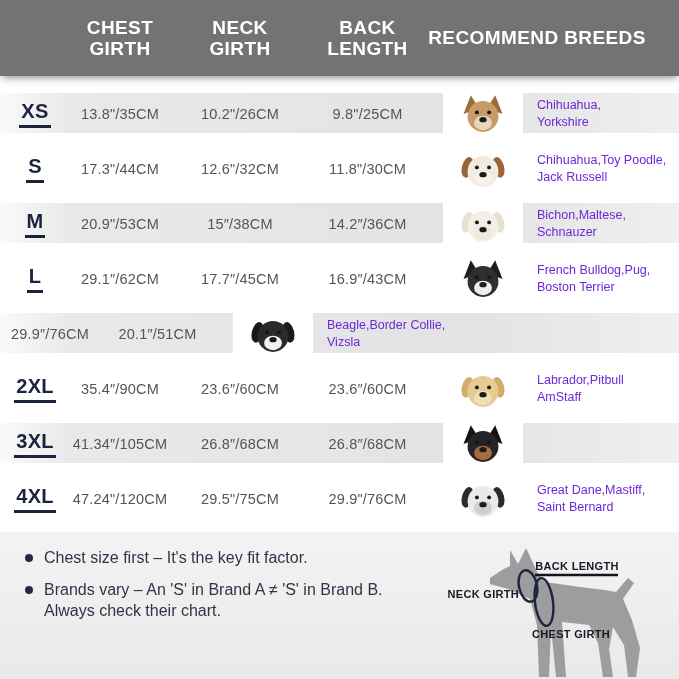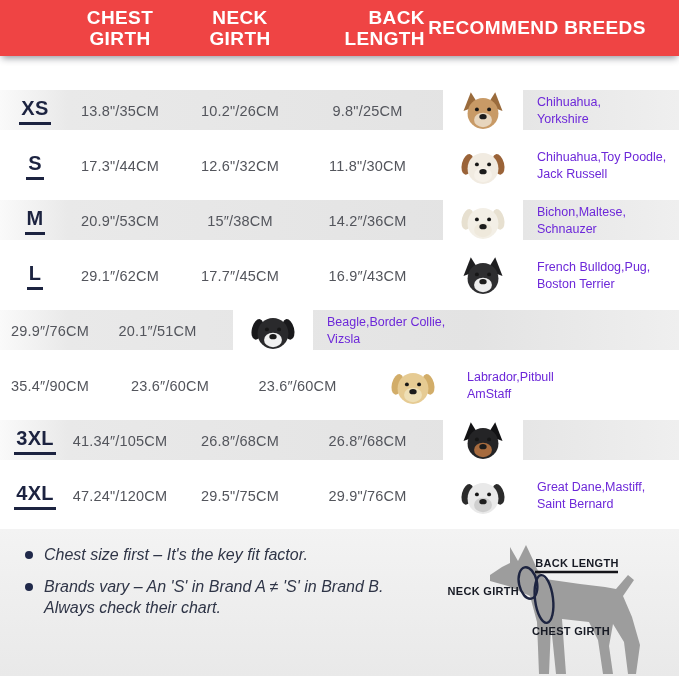--- a/index.html
+++ b/index.html
@@ -4,35 +4,35 @@
 <style>
   * { box-sizing: border-box; }
   html,body { margin:0; padding:0; }
   body {
     width:679px; height:679px; background:#ffffff; overflow:hidden;
     font-family:"Liberation Sans", sans-serif;
   }
 
   
   .header {
-    height:56px; background:#ef4444; display:flex; align-items:center;
+    height:76px; background:#737373; display:flex; align-items:center;
     box-shadow:0 4px 7px -2px rgba(15,20,38,.45); position:relative; z-index:3;
   }
   .hcell {
     color:#fff; font-weight:bold; font-size:19px; text-align:center;
     white-space:pre-line; line-height:1.12; letter-spacing:.4px;
   }
   .hc-spacer { width:70px; }
   .hc-chest  { width:100px; }
   .hc-neck   { width:140px; }
-  .hc-back   { width:115px;text-align:right; }
+  .hc-back   { width:115px; }
   .hc-breeds { flex:1; padding-right:30px; }
 
   
-  .rows { padding-top:27px; position:relative; z-index:1; }
+  .rows { padding-top:10px; position:relative; z-index:1; }
   .row { height:55px; display:flex; align-items:center; position:relative; }
   .row .stripe {
     display:none; position:absolute; left:0; right:0; top:7px; bottom:8px;
     background:linear-gradient(90deg,#fafafa 0%,#e9e9e9 10%,#e3e3e3 70%,#efefef 100%);
   }
   .row:nth-child(odd) .stripe { display:block; }
   .csize { width:70px; text-align:center; position:relative; }
   .sz {
     display:inline-block; font-size:20px; font-weight:bold; color:#1c2340;
     border-bottom:3px solid #1c2340; padding:0 2px 2px; letter-spacing:.3px;
@@ -52,21 +52,21 @@
   .breeds {
     flex:1; margin-left:14px; font-size:12.5px; color:#6d28d9;
     white-space:pre-line; line-height:1.32; position:relative;
   }
 
   
   .footer {
     height:147px; margin-top:6px; display:flex;
     background:linear-gradient(180deg,#f3f3f3,#e9e9e9);
   }
-  .tips { flex:1; list-style:none; margin:0; padding:16px 0 12px 20px;font-style:italic; }
+  .tips { flex:1; list-style:none; margin:0; padding:16px 0 12px 20px; }
   .tips li {
     position:relative; padding-left:24px; margin-bottom:11px;
     font-size:16px; color:#2f3547; line-height:1.3; white-space:pre-line;
   }
   .tips li::before {
     content:""; position:absolute; left:5px; top:6px;
     width:8px; height:8px; border-radius:50%; background:#20294a;
   }
   .diagram { width:239px; height:147px; }
   .diagram svg { width:100%; height:100%; display:block; }
@@ -218,20 +218,21 @@
         <circle cx="24.5" cy="24" r="2.4" fill="#161616"></circle>
         <circle cx="39.5" cy="24" r="2.4" fill="#161616"></circle>
       </svg>
     </span>
     <span class="breeds">Beagle,Border Collie,
 Vizsla</span>
   </div>
 
   <div class="row">
 
+    <span class="csize"><span class="sz">2XL</span></span>
     <span class="val v-chest">35.4″/90CM</span>
     <span class="val v-neck">23.6″/60CM</span>
     <span class="val v-back">23.6″/60CM</span>
     <span class="photo">
       <svg viewBox="0 0 64 52" class="ears-down" style="--base: #e6cb93; --patch: #d2ad69; --muzzle: #eedfb6;">
         <g class="ears-up">
           <polygon points="8,26 17,3 27,19" fill="var(--patch)"></polygon>
           <polygon points="56,26 47,3 37,19" fill="var(--patch)"></polygon>
         </g>
         <g class="ears-down">

